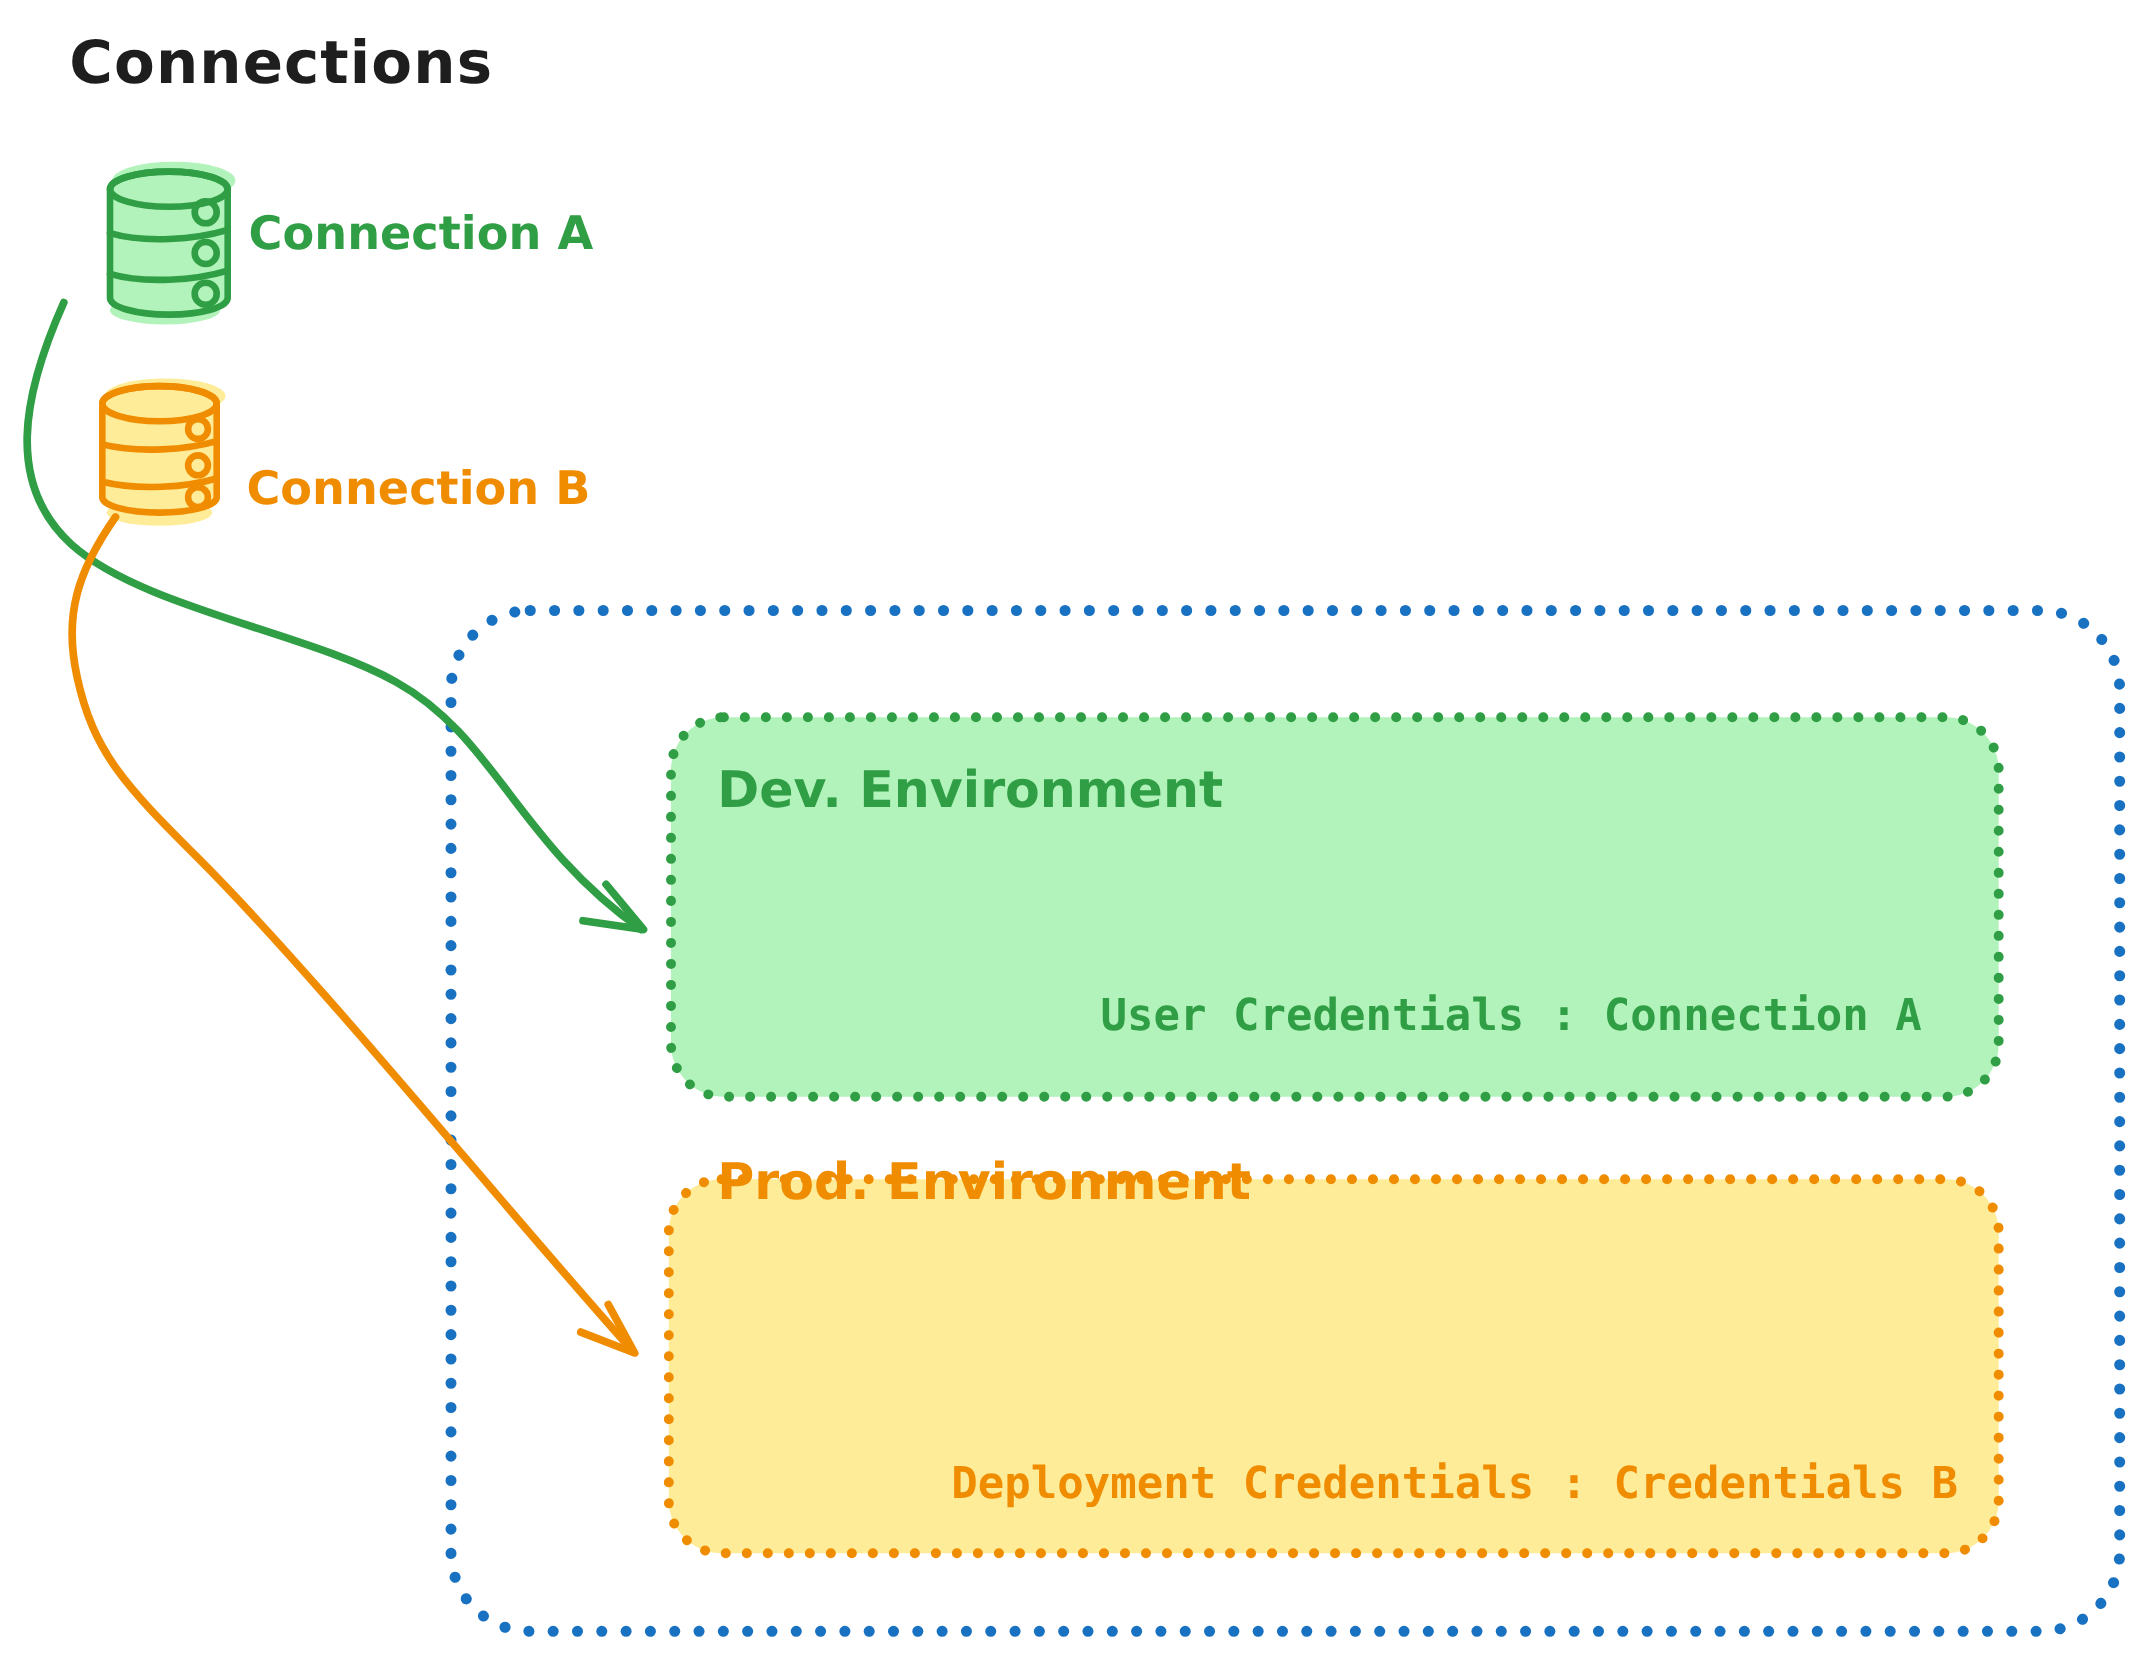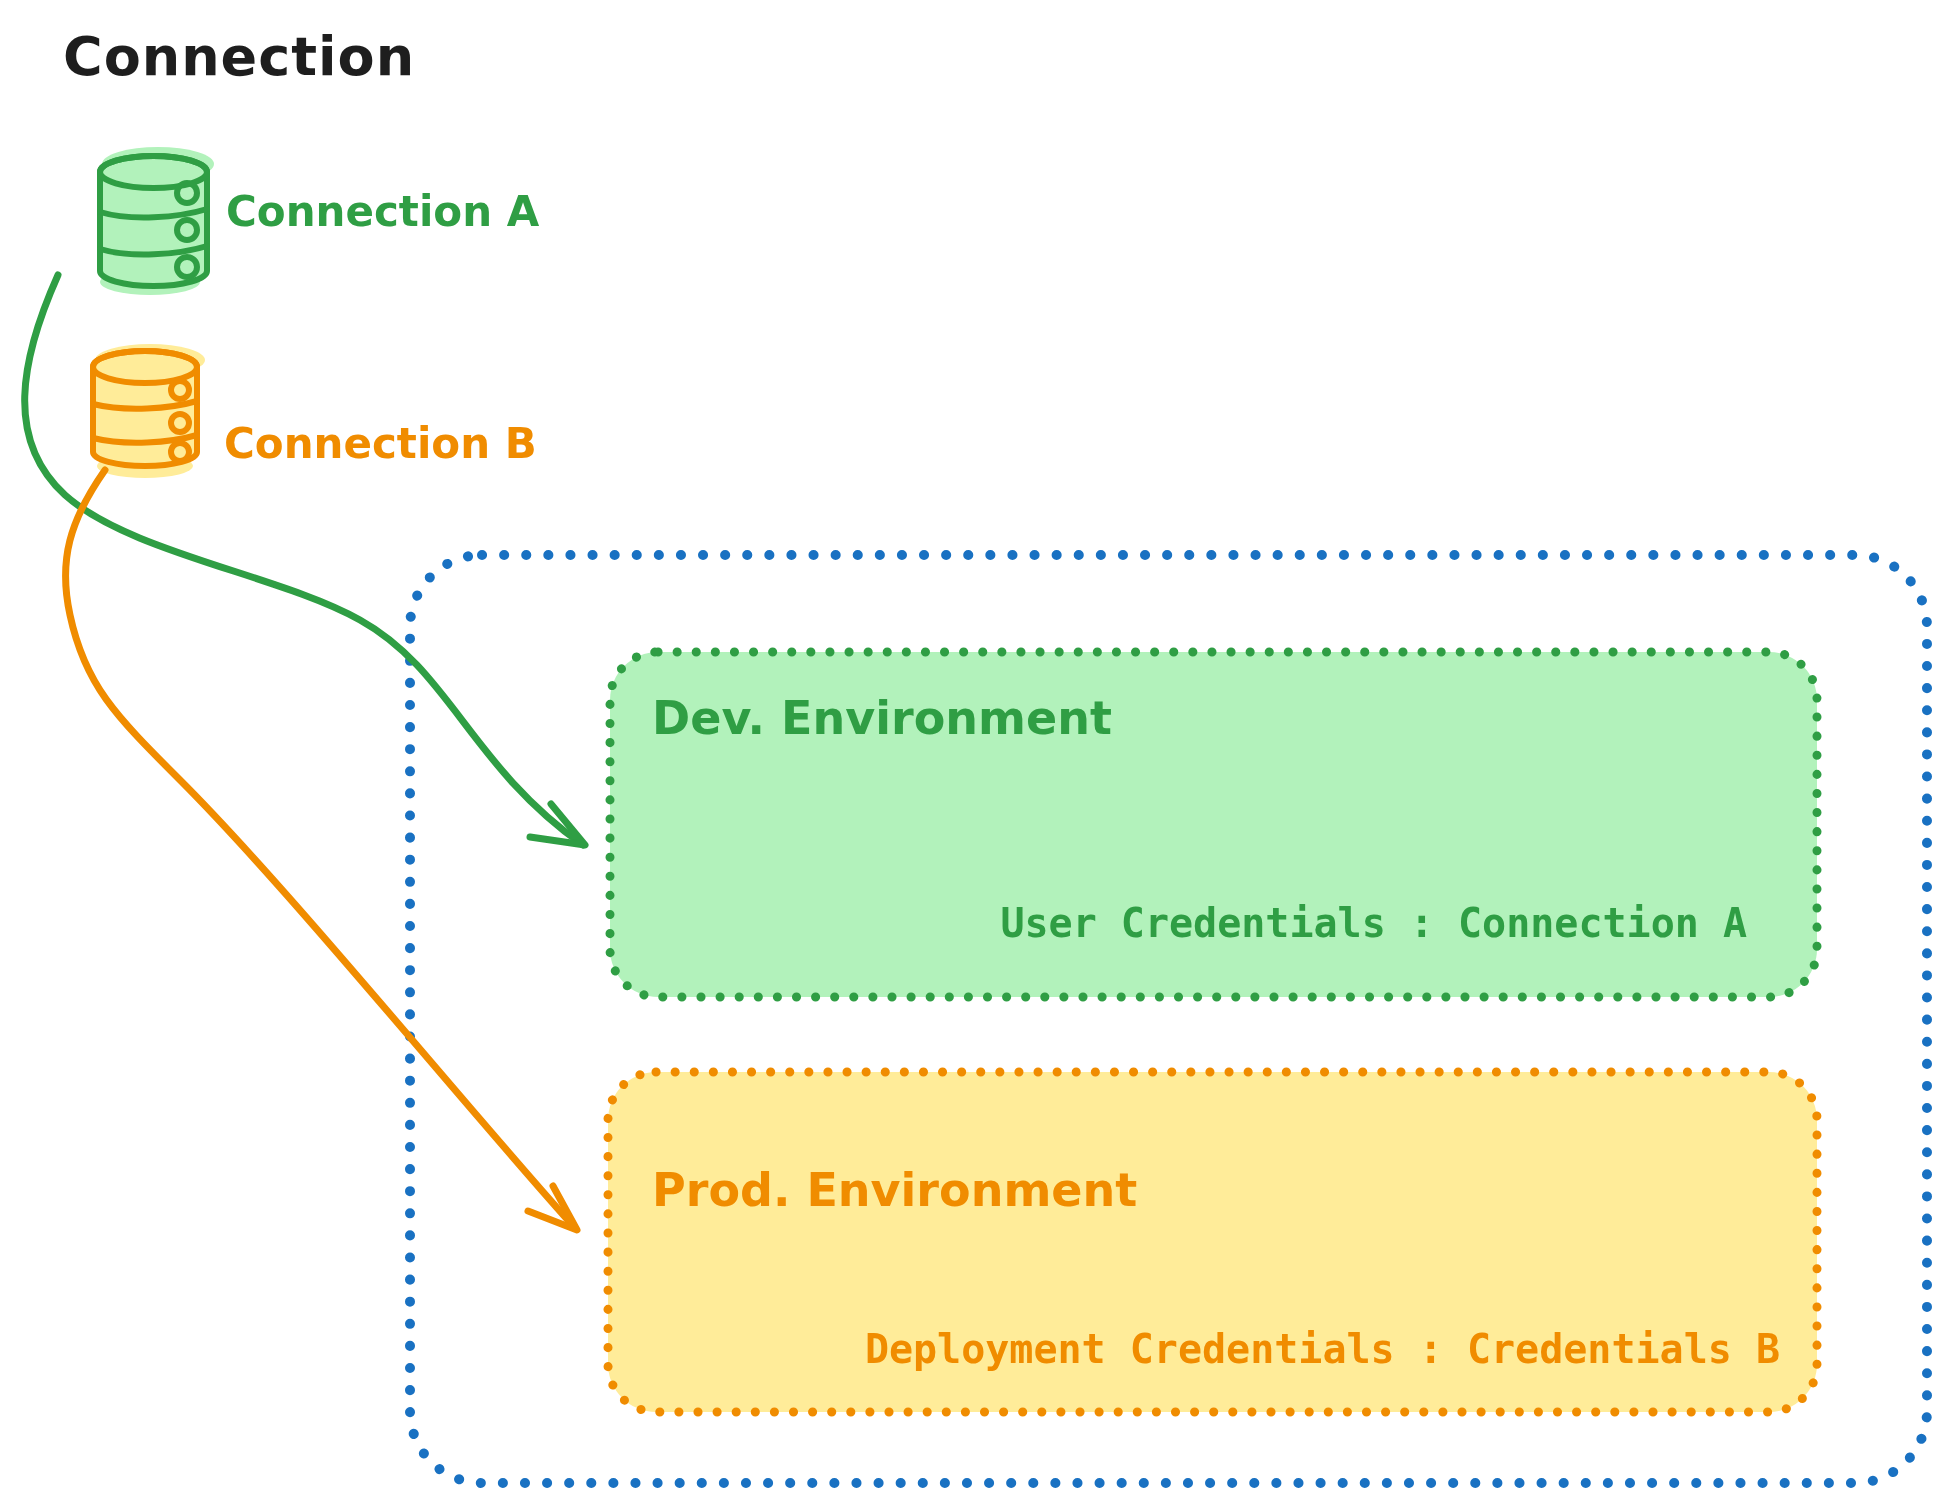--- a/index.html
+++ b/index.html
@@ -20,21 +20,21 @@
   .t-black{color:var(--black);}
   .t-blue{color:var(--blue);}
   .t-green{color:var(--green);}
   .t-orange{color:var(--orange);}
   .mono{font-family:"DejaVu Sans Mono",monospace;font-weight:700;}
   .title{left:63px;top:26px;font-size:54px;letter-spacing:1px;}
   .conn-a-label{left:226px;top:188px;font-size:42px;}
   .conn-b-label{left:224px;top:394px;font-size:42px;margin-top:26px;}
   .project-title{left:1538px;top:422px;font-size:50px;letter-spacing:2px;}
   .dev-name{left:652px;top:692px;font-size:46px;text-align:right;}
-  .prod-name{left:652px;top:1164px;font-size:46px;}
+  .prod-name{left:652px;top:1048px;font-size:46px;}
   .dev-creds{right:201px;top:900px;font-size:40px;}
   .prod-creds{right:168px;top:1326px;font-size:40px;}
   
   .s-blue{stroke:var(--blue);}
   .s-green{stroke:var(--green);}
   .s-orange{stroke:var(--orange);}
   .f-green{fill:var(--green_fill);}
   .f-orange{fill:var(--orange_fill);}
   .f-none{fill:none;}
   .dotted{stroke-linecap:round;}
@@ -81,21 +81,21 @@
       <path class="s-green sketch" stroke-width="7" d="M 58 275 C 20 360 5 440 65 495 C 130 553 280 575 360 620 C 450 670 470 765 583 845"></path>
       <path class="s-green sketch" stroke-width="7" d="M 551 804 L 585 845 L 530 837"></path>
     </g>
 
     <g>
       <path class="s-orange sketch" stroke-width="7" d="M 105 470 C 70 520 58 560 70 615 C 85 685 115 715 180 780 C 290 890 460 1100 575 1228"></path>
       <path class="s-orange sketch" stroke-width="7" d="M 553 1186 L 577 1230 L 528 1211"></path>
     </g>
   </svg>
 
-  <div class="label title t-black">Connection</div>
+  <div class="label title t-black">Connections</div>
 
   <div class="label conn-a-label t-green">Connection A</div>
   <div class="label conn-b-label t-orange">Connection B</div>
 
 
   <div class="label dev-name t-green">Dev. Environment</div>
   <div class="label dev-creds t-green mono">User Credentials : Connection A</div>
 
   <div class="label prod-name t-orange">Prod. Environment</div>
   <div class="label prod-creds t-orange mono">Deployment Credentials : Credentials B</div>

